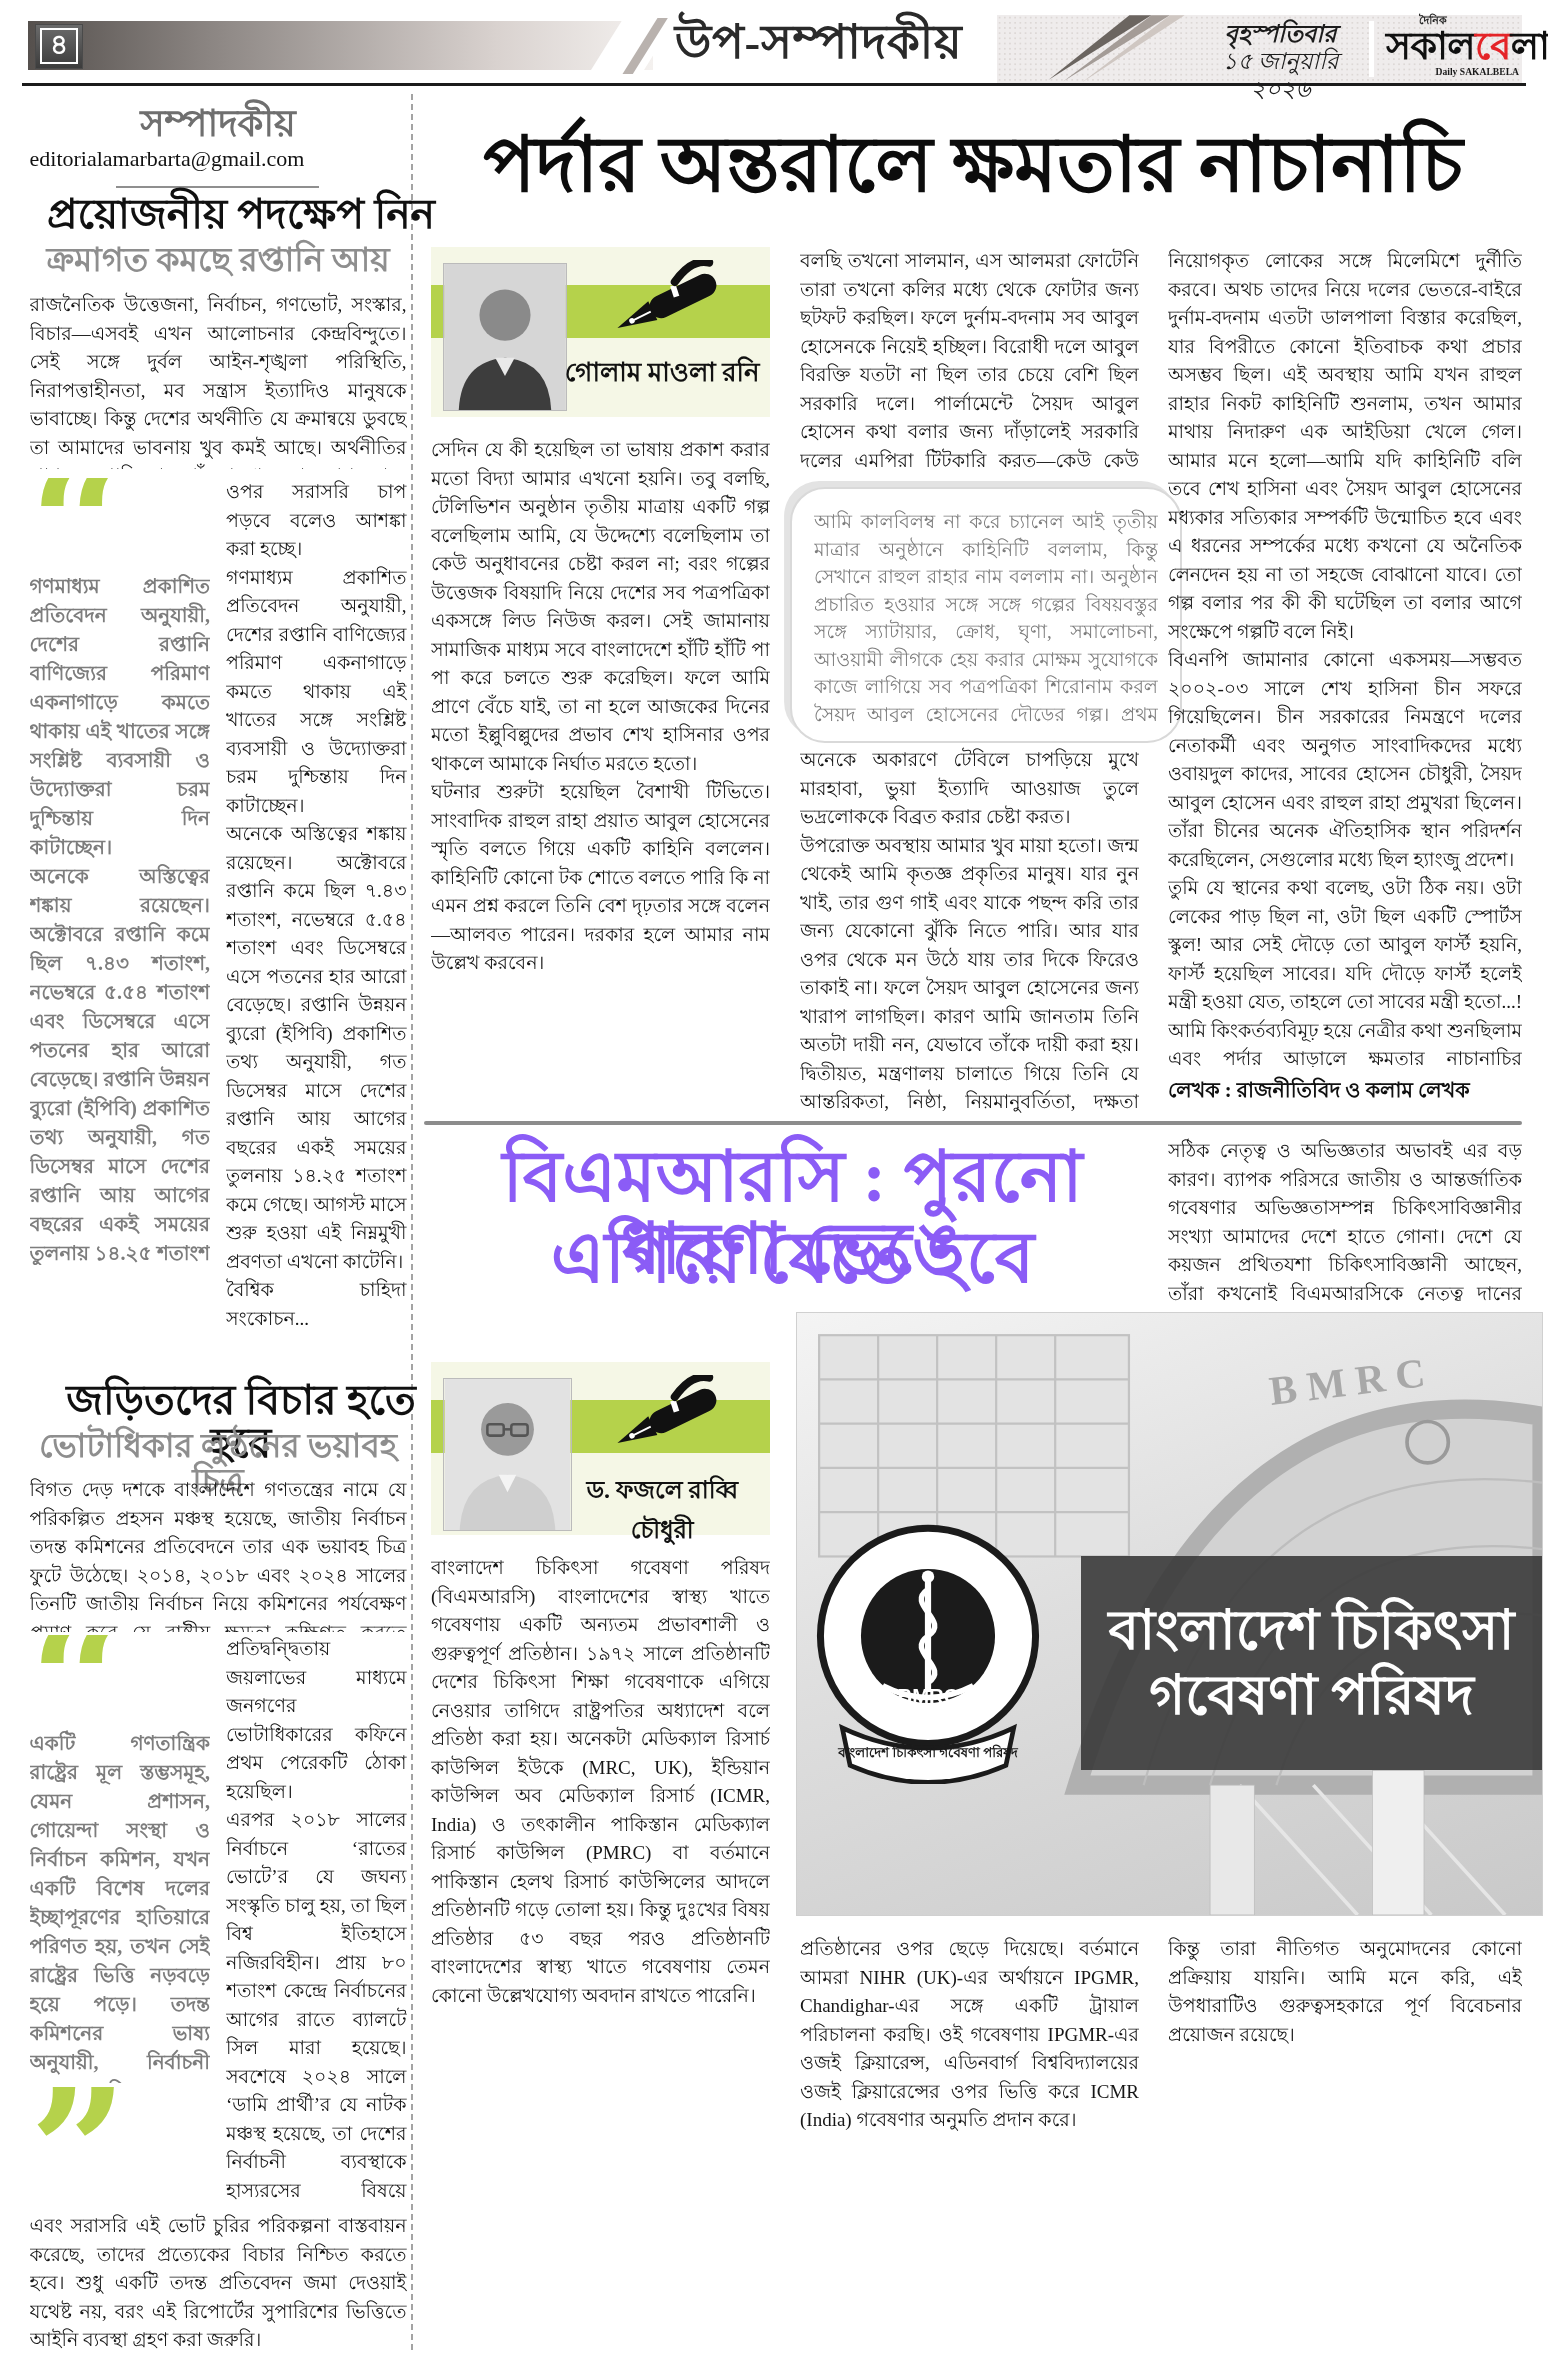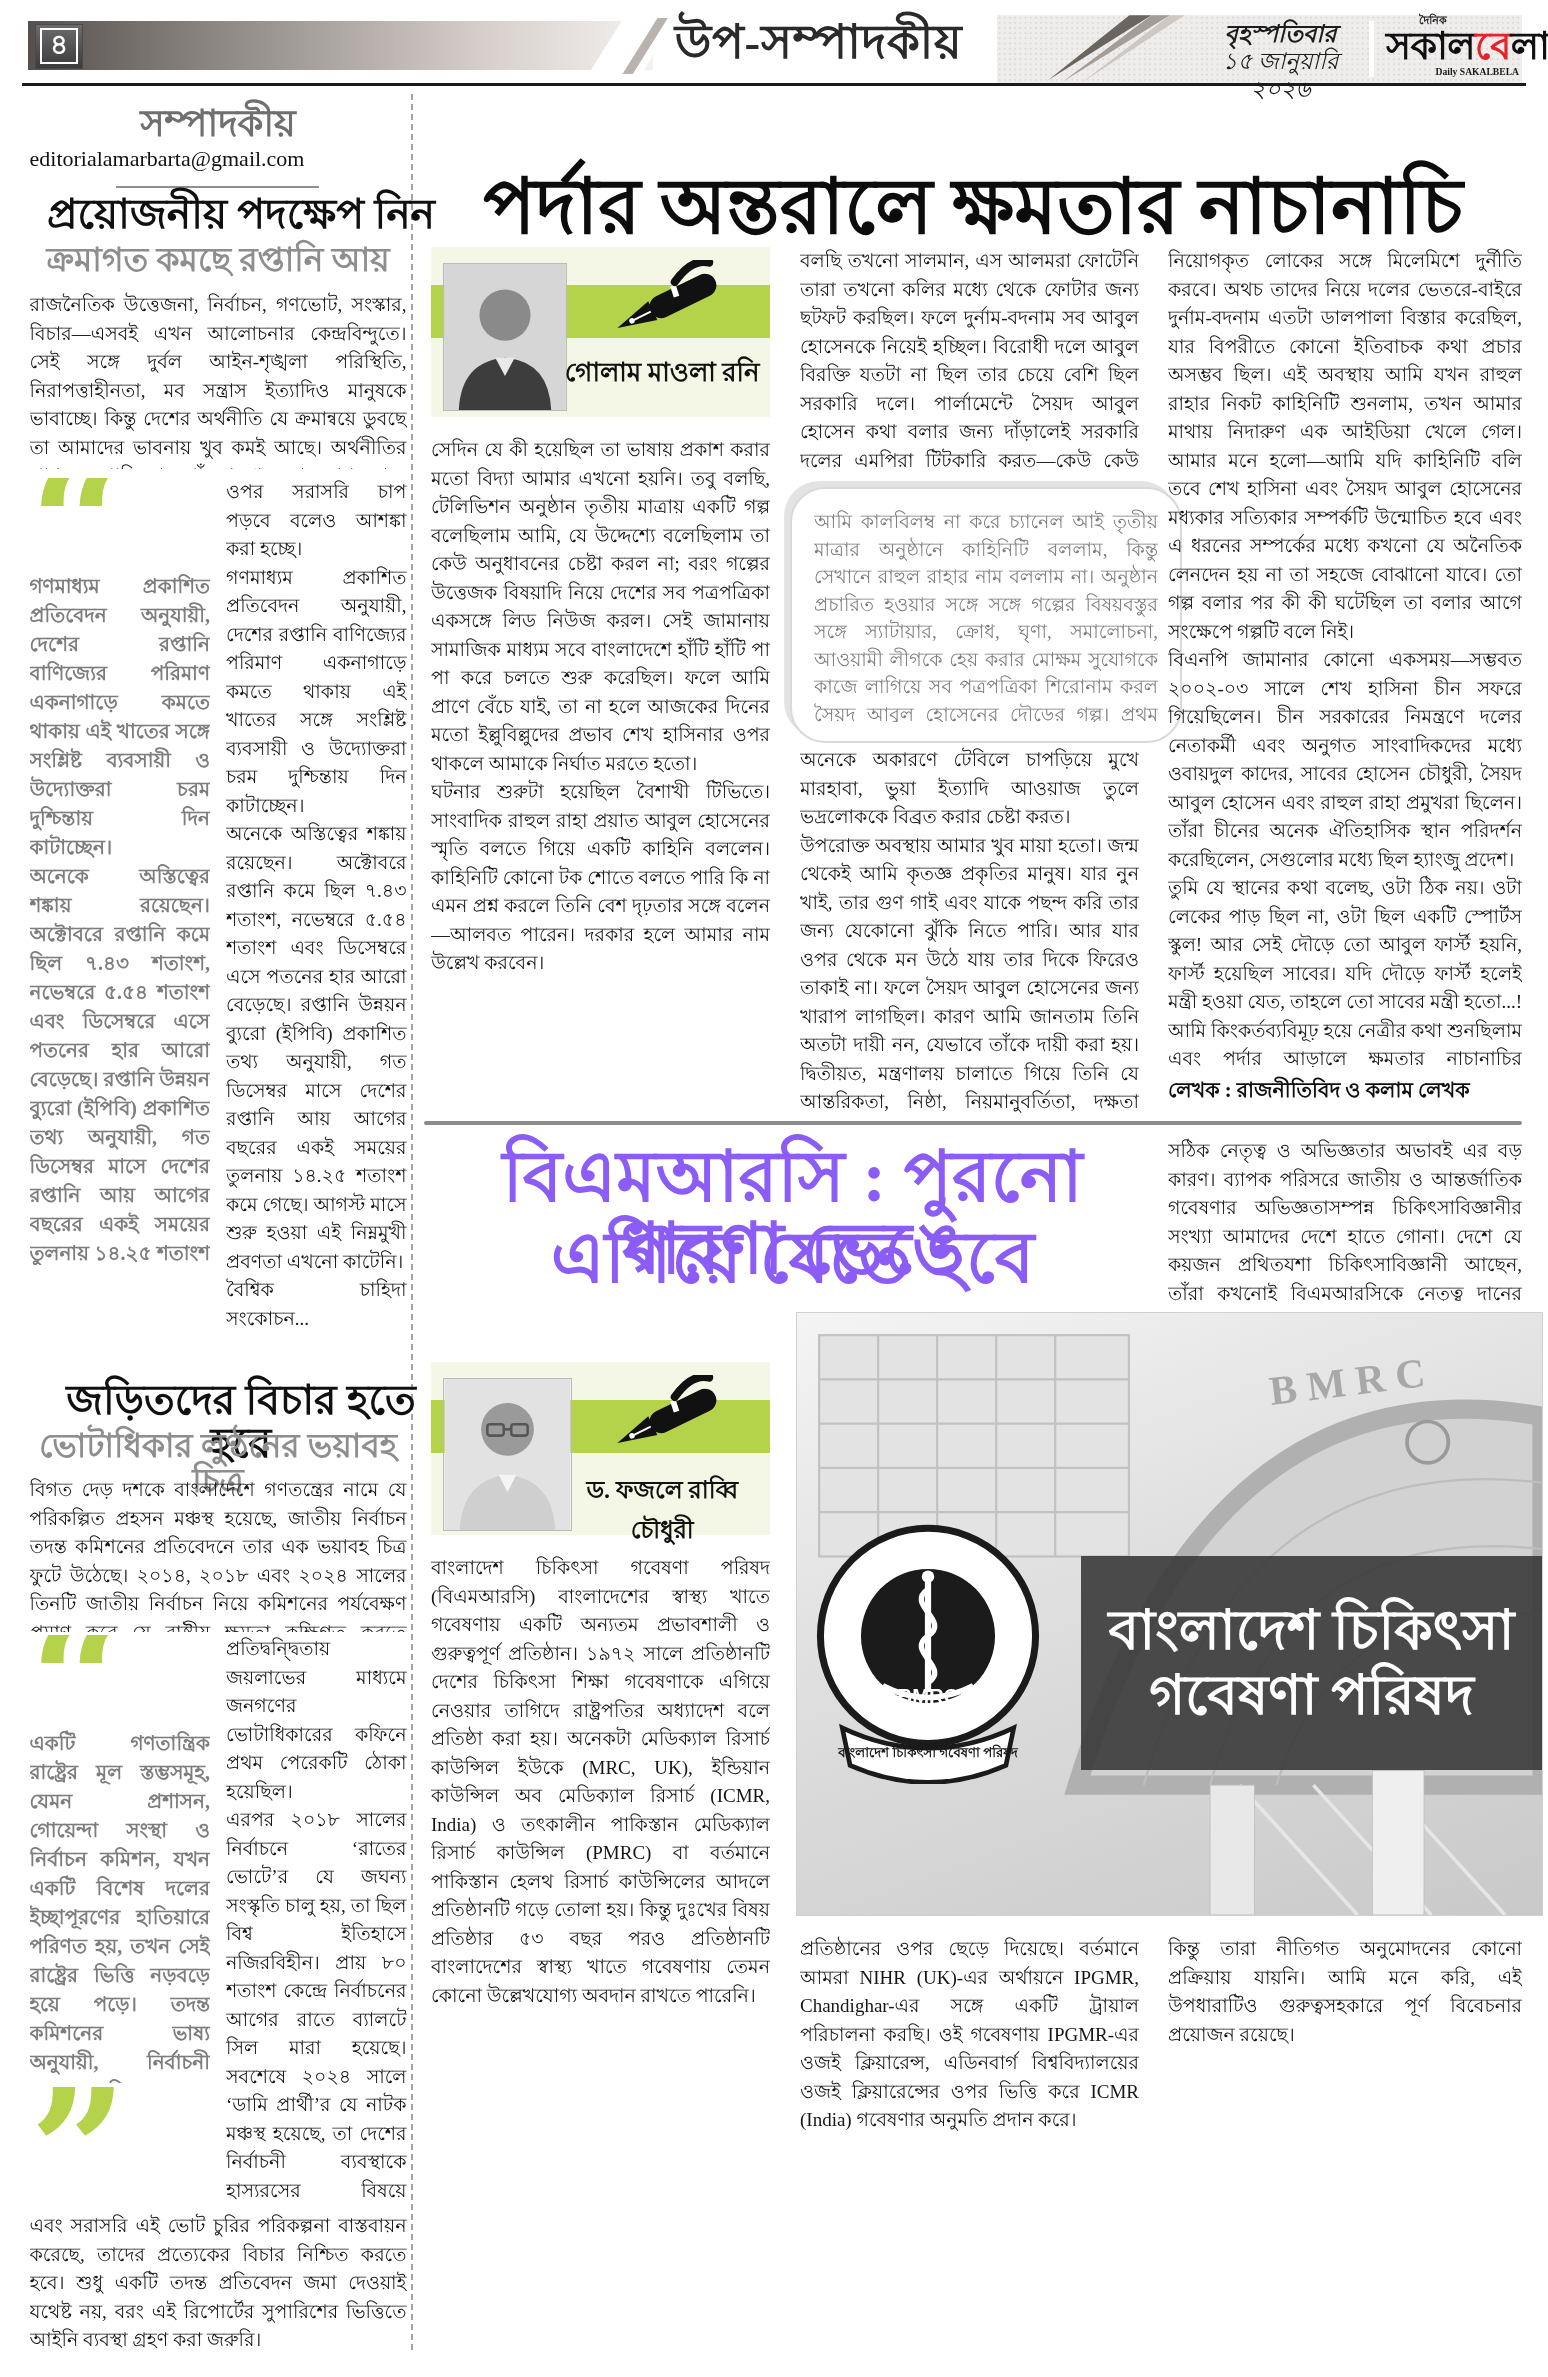--- a/index.html
+++ b/index.html
@@ -45,21 +45,21 @@
   .twocol{display:flex;gap:16px;}
   .twocol>div{width:181px;}
   
   .aucard{position:absolute;width:339px;background:#f5f7e6;}
   .aucard .band{position:absolute;left:0;right:0;top:38px;height:53px;background:#b5d24b;}
   .aucard .photo{position:absolute;left:11.8px;top:16px;border:0.7px solid #bbb;z-index:2;}
   .aucard .pen{position:absolute;right:29.5px;top:13.3px;z-index:3;}
   .aucard .auname{position:absolute;right:8.8px;width:198px;text-align:center;font-size:26px;font-weight:bold;color:#111;z-index:3;}
   
   .a1-headline{position:absolute;left:424px;top:125px;width:1098px;text-align:center;
-    font-size:77px;font-weight:bold;color:#0c0c0c;line-height:1.05;margin-top:42px;}
+    font-size:77px;font-weight:bold;color:#0c0c0c;line-height:1.05;}
   .pullquote{position:absolute;border:2.9px solid #d9d9d9;border-radius:35px;background:#fff;
     box-shadow:-5.9px -5.9px 0 #e3e3e3;padding:19px 22px;}
   .credit{font-size:20.6px;font-weight:bold;color:#101010;}
   .art-rule{position:absolute;left:424px;top:1121px;width:1098px;height:3.7px;background:#8c8c8c;border-radius:2.2px;}
   
   .a2-headline{position:absolute;left:424px;width:737px;text-align:center;
     font-size:71px;font-weight:bold;color:#8b5cf6;line-height:1.02;}
   .photo2{position:absolute;left:796px;top:1312px;width:745px;height:602px;
     background:linear-gradient(160deg,#f4f4f4 0%,#dedede 45%,#c9c9c9 100%);overflow:hidden;border:0.7px solid #d0d0d0;}
   .photo2 .caption-band{position:absolute;left:284px;top:243px;right:0;height:214px;background:rgba(58,58,58,.90);

